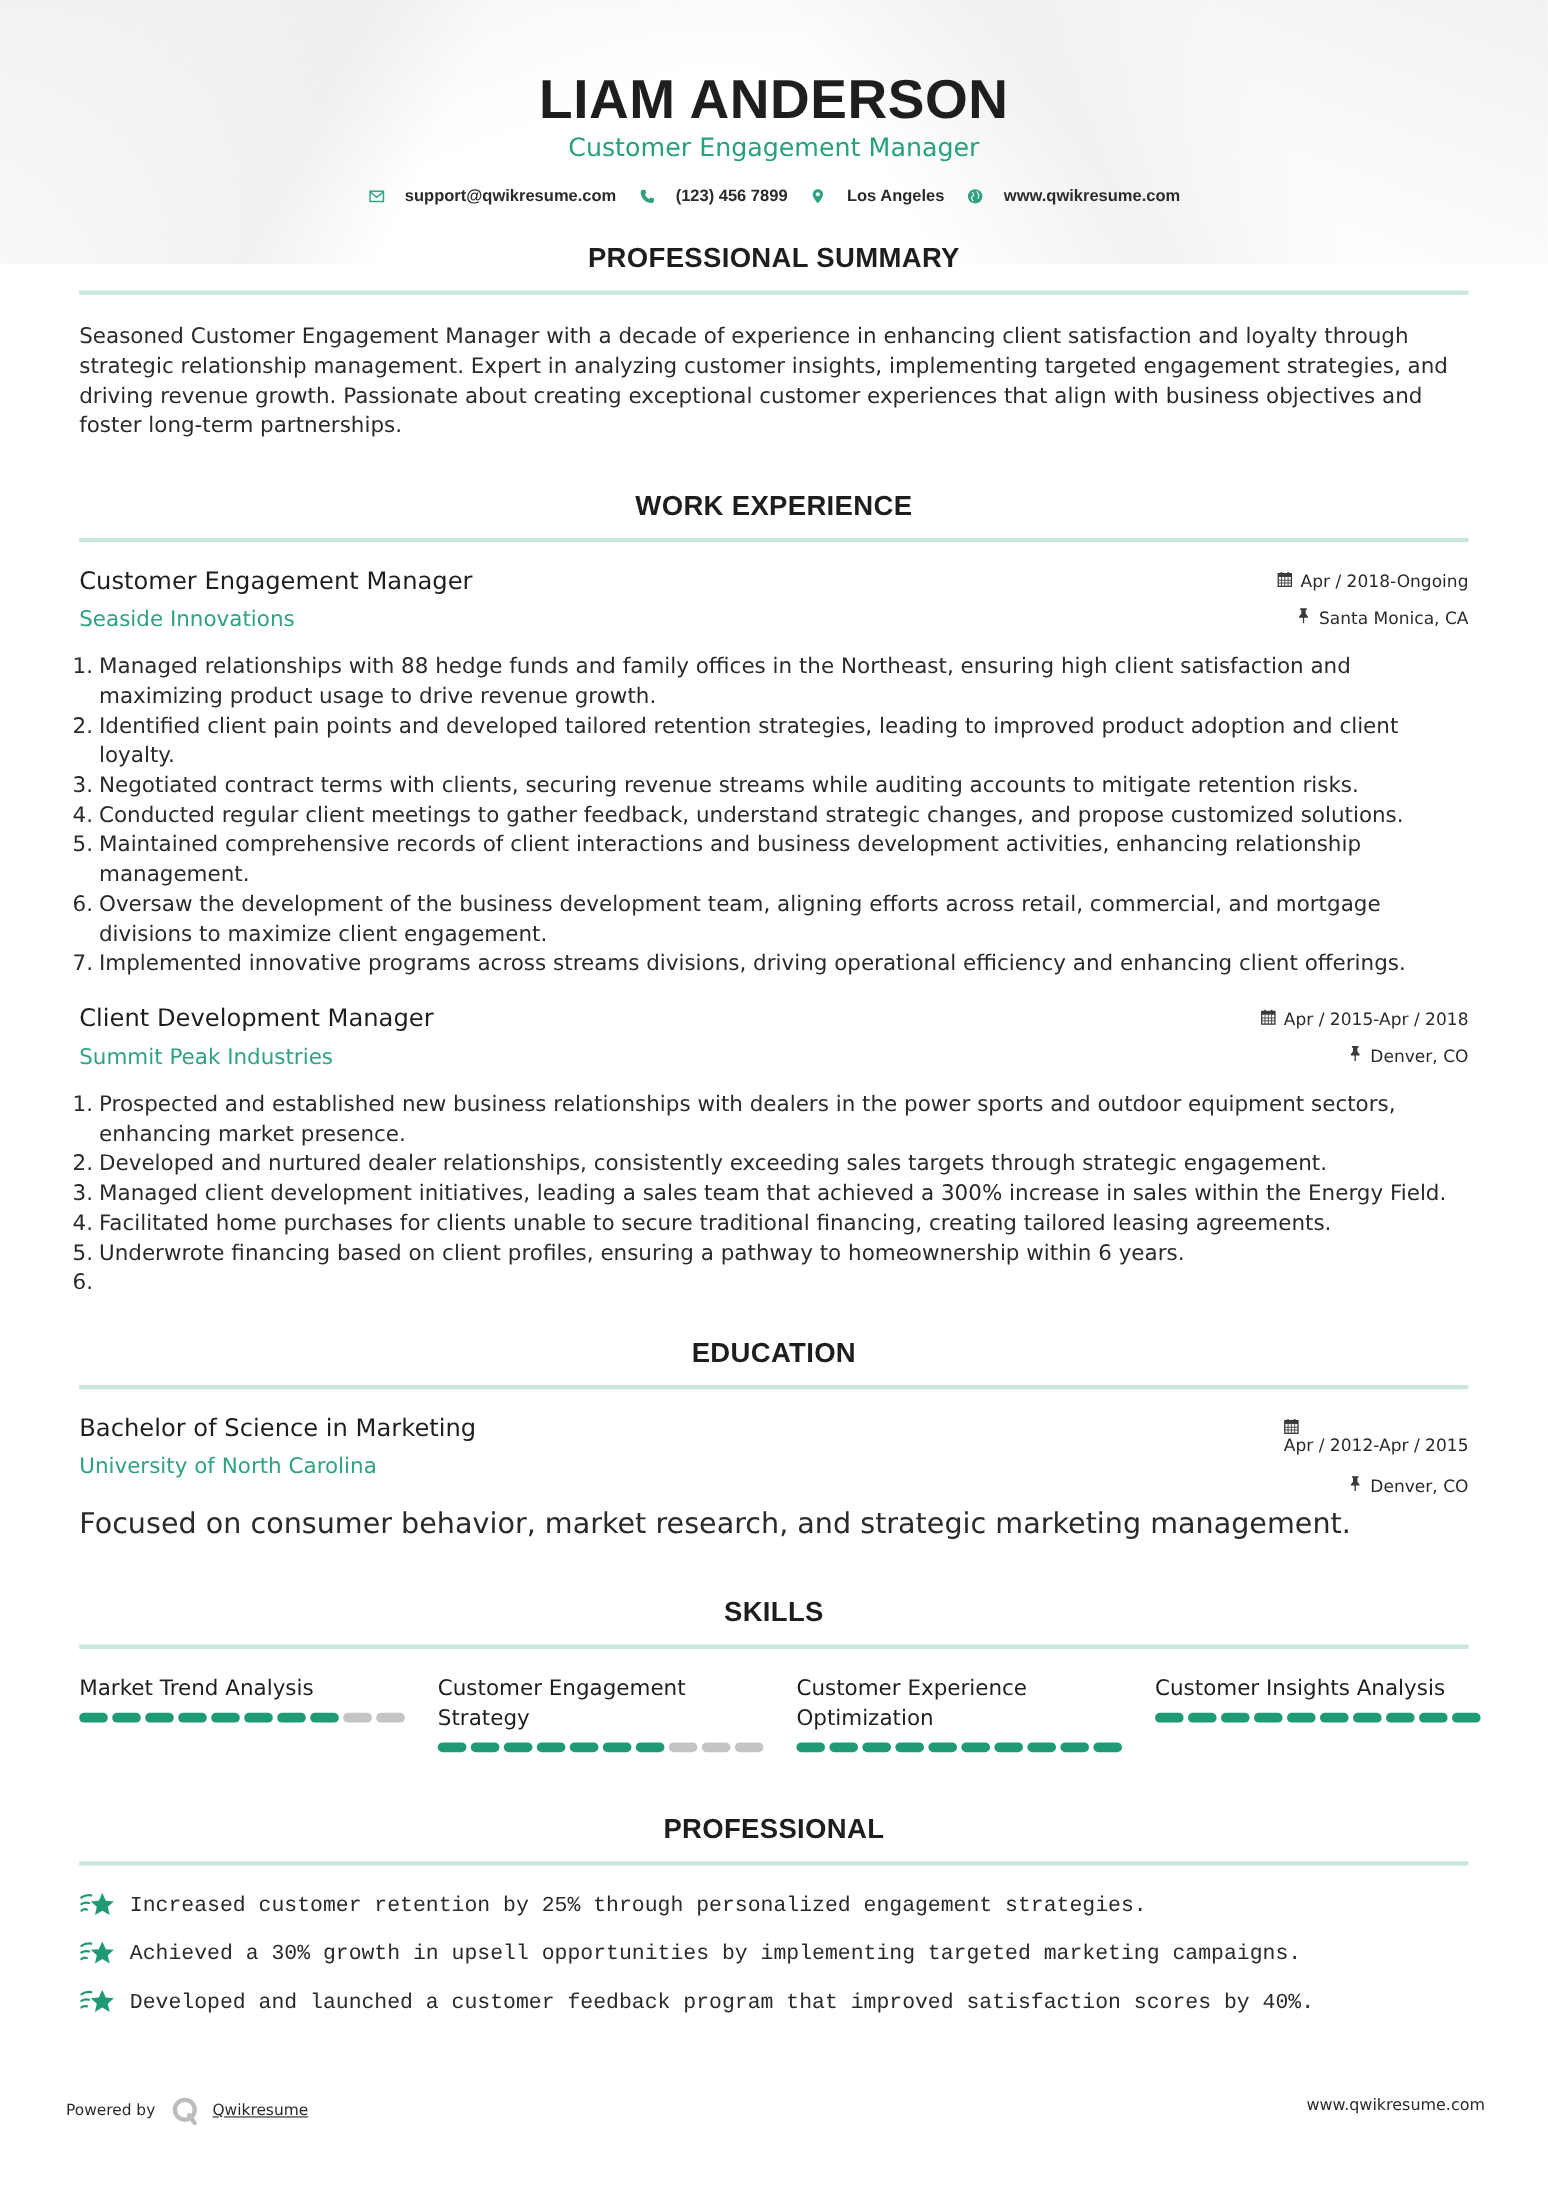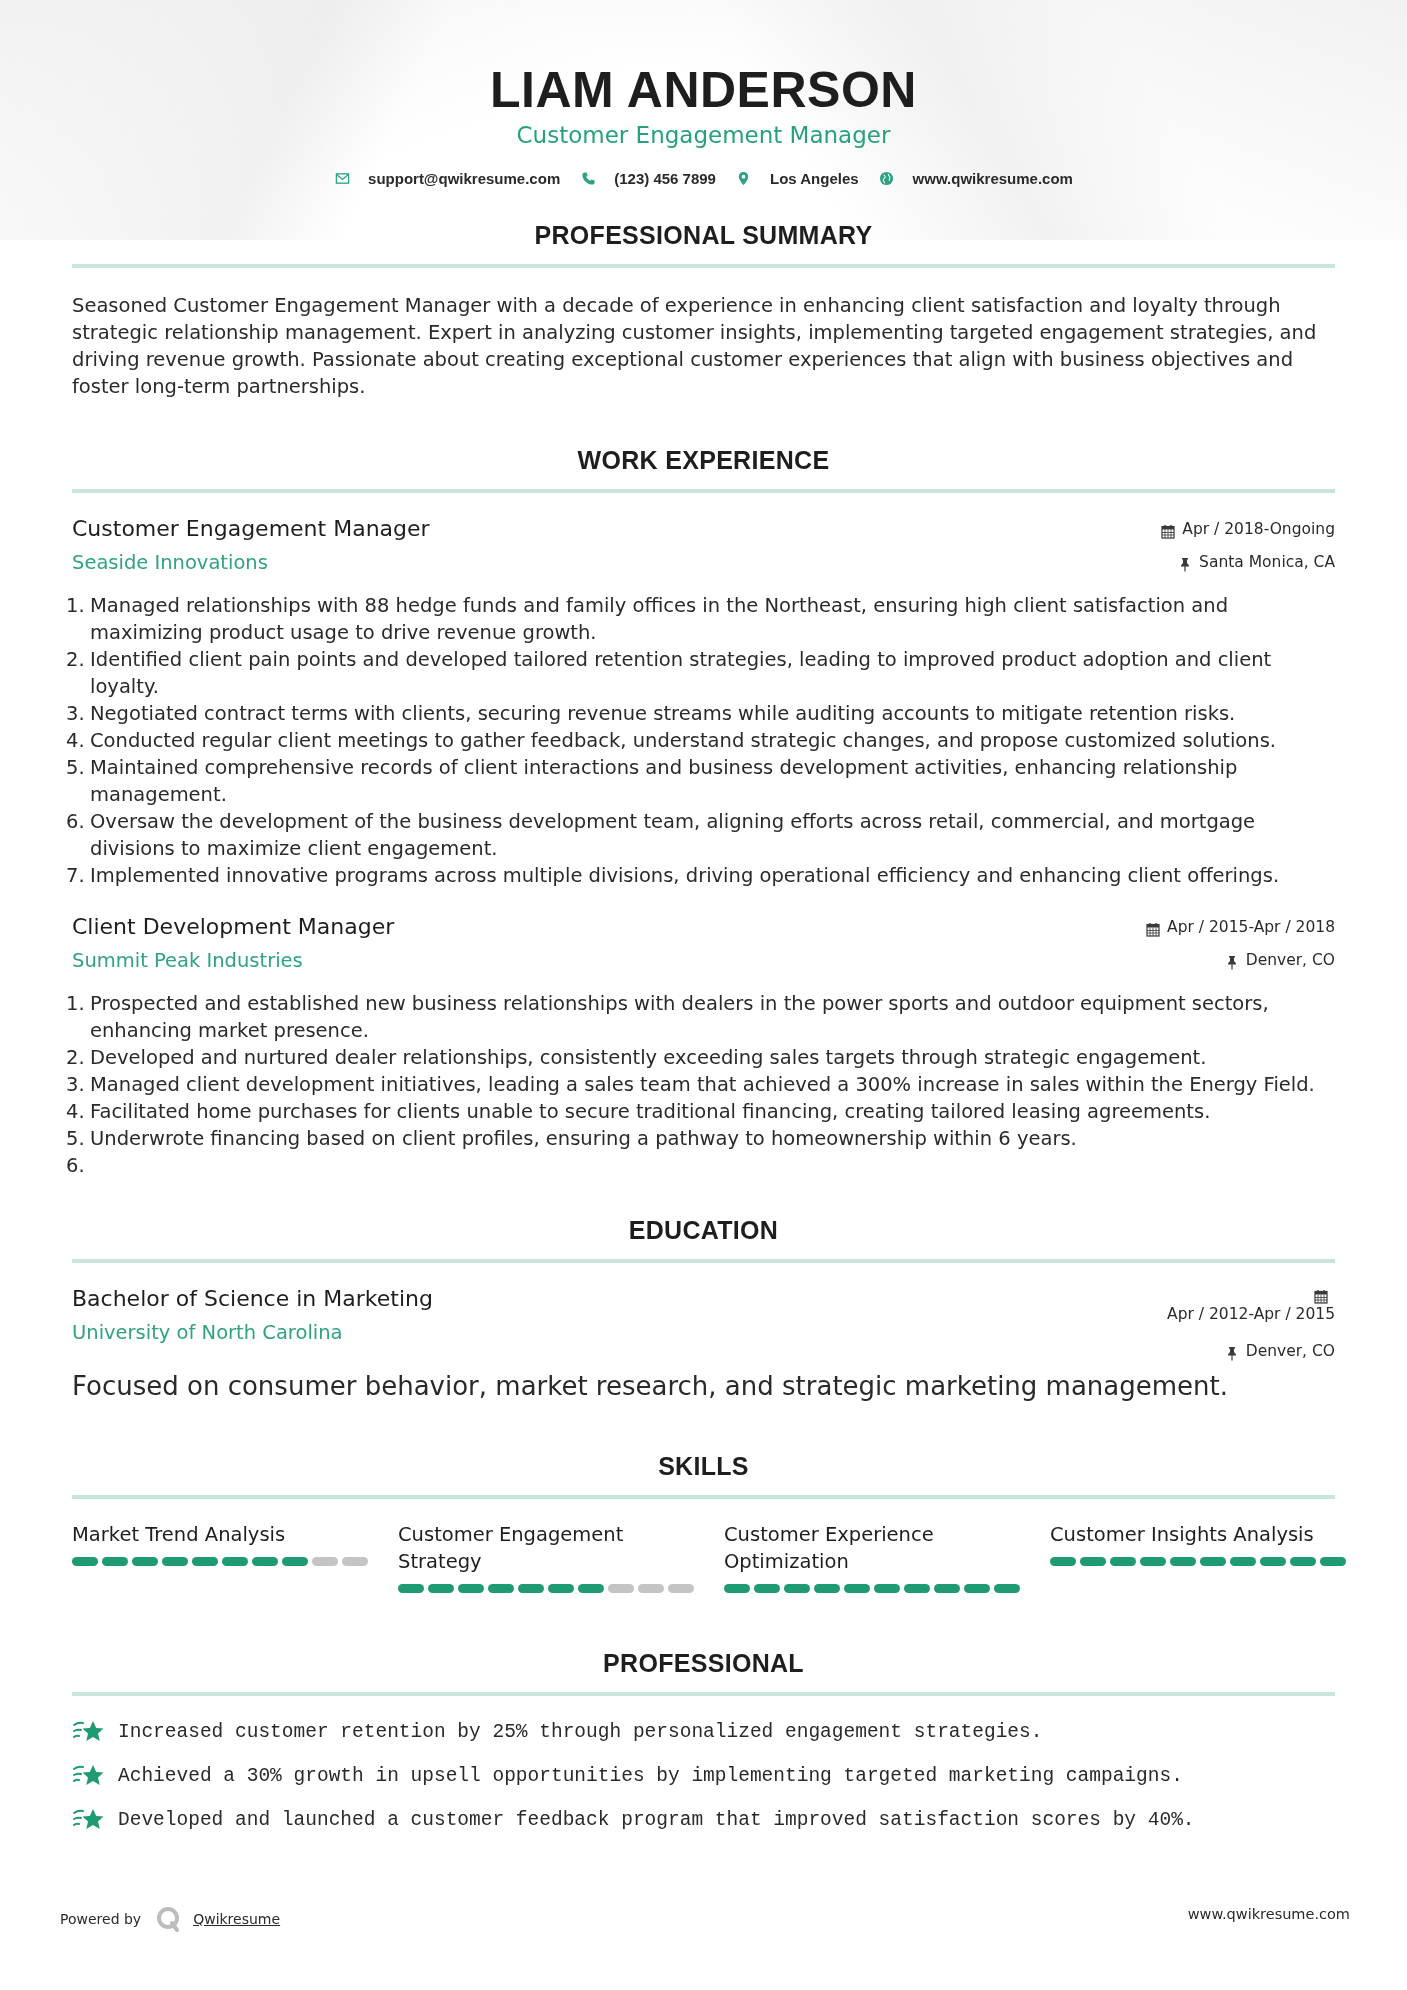--- a/index.html
+++ b/index.html
@@ -48,21 +48,21 @@
   .summary-text {
     margin-top: 24px; font-size: 19.5px; line-height: 27px; color: #2a2a2a;
   }
 
   .exp-title { margin-top: 46px; }
   .entry { margin-top: 22px; }
   .entry-head { display: flex; justify-content: space-between; align-items: flex-start; }
   .entry-title { font-size: 22px; color: #1e1e1e; line-height: 28px; }
   .entry-org { font-size: 19.5px; color: #2fa284; margin-top: 8px; line-height: 24px; }
   .entry-meta { text-align: right; font-size: 15.5px; color: #2a2a2a; }
-  .meta-row { display: flex; justify-content: flex-end; align-items: flex-end; line-height: 20px; }
+  .meta-row { display: flex; justify-content: flex-end; align-items: flex-start; line-height: 20px; }
   .meta-row + .meta-row { margin-top: 13px; }
   .meta-row .mi { display: inline-flex; margin-right: 7px; color: #3a3a3a; }
   .meta-row .mi svg { width: 14px; height: 15px; }
 
   .bullets { list-style: none; margin-top: 17px; padding-left: 0; }
   .bullets li {
     position: relative; padding-left: 18px; font-size: 19.5px; line-height: 27px; color: #2a2a2a;
   }
   .bullets li .num { position: absolute; left: -6px; top: 0; width: 22px; }
 
@@ -175,21 +175,21 @@
         </div>
       </div>
     </div>
     <ol class="bullets">
       <li><span class="num">1.</span><span>Managed relationships with 88 hedge funds and family offices in the Northeast, ensuring high client satisfaction and maximizing product usage to drive revenue growth.</span></li>
       <li><span class="num">2.</span><span>Identified client pain points and developed tailored retention strategies, leading to improved product adoption and client loyalty.</span></li>
       <li><span class="num">3.</span><span>Negotiated contract terms with clients, securing revenue streams while auditing accounts to mitigate retention risks.</span></li>
       <li><span class="num">4.</span><span>Conducted regular client meetings to gather feedback, understand strategic changes, and propose customized solutions.</span></li>
       <li><span class="num">5.</span><span>Maintained comprehensive records of client interactions and business development activities, enhancing relationship management.</span></li>
       <li><span class="num">6.</span><span>Oversaw the development of the business development team, aligning efforts across retail, commercial, and mortgage divisions to maximize client engagement.</span></li>
-      <li><span class="num">7.</span><span>Implemented innovative programs across multiple divisions, driving operational efficiency and enhancing client offerings.</span></li>
+      <li><span class="num">7.</span><span>Implemented innovative programs across streams divisions, driving operational efficiency and enhancing client offerings.</span></li>
     </ol>
   </div>
 
   <div class="entry" style="margin-top:24px;">
     <div class="entry-head">
       <div>
         <div class="entry-title">Client Development Manager</div>
         <div class="entry-org">Summit Peak Industries</div>
       </div>
       <div class="entry-meta">

